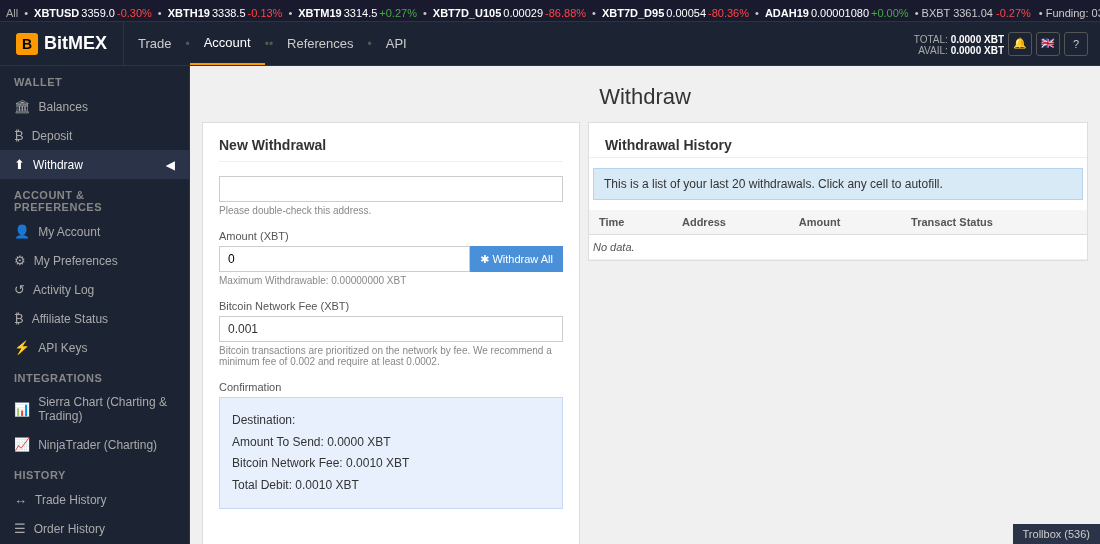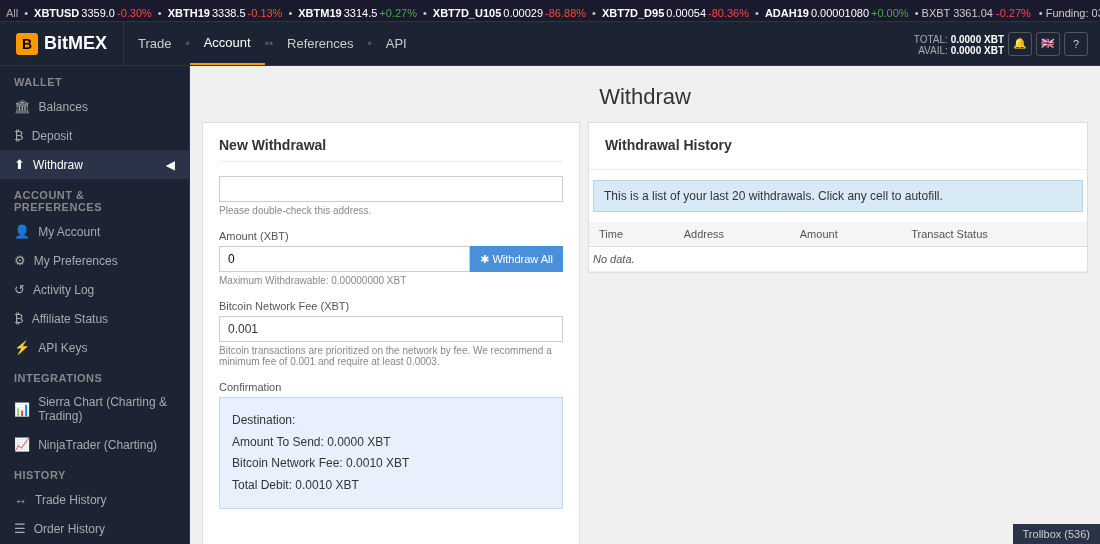--- a/index.html
+++ b/index.html
@@ -205,38 +205,38 @@
       line-height: 1.7;
     }
 
     
     #withdrawal-history {
       width: 500px;
       background: #fff;
       border: 1px solid #ddd;
       flex-shrink: 0;
     }
-    #withdrawal-history h2 { font-size: 14px; font-weight: bold; color: #333; padding: 14px 16px 16px; border-bottom: 1px solid #eee; }
+    #withdrawal-history h2 { font-size: 14px; font-weight: bold; color: #333; padding: 14px 16px 4px; border-bottom: 1px solid #eee; }
     .history-notice {
       background: #d9eaf7;
       border: 1px solid #b8d4ec;
       margin: 10px 4px;
       padding: 8px 10px;
       font-size: 12px;
       color: #333;
     }
     .history-table { width: 100%; border-collapse: collapse; }
     .history-table th {
       background: #f5f5f5;
       border-bottom: 1px solid #ddd;
       padding: 6px 10px;
       text-align: left;
       font-size: 11px;
       color: #555;
-      font-weight: normal;
+      font-weight: bold;
     }
     .history-table td {
       padding: 6px 4px;
       font-size: 11px;
       color: #555;
       border-bottom: 1px solid #f0f0f0;
     }
     .no-data { color: #888; font-style: italic; }
 
     
@@ -429,21 +429,21 @@
           <div class="amount-row">
             <input class="amount-input" type="text" value="0" style="">
             <button class="withdraw-all-btn">✱ Withdraw All</button>
           </div>
           <div class="form-hint">Maximum Withdrawable: 0.00000000 XBT</div>
         </div>
 
         <div class="form-row">
           <label class="form-label">Bitcoin Network Fee (XBT)</label>
           <input class="form-input" type="text" value="0.001" style="">
-          <div class="form-hint">Bitcoin transactions are prioritized on the network by fee. We recommend a minimum fee of 0.001 and require at least 0.0003.</div>
+          <div class="form-hint">Bitcoin transactions are prioritized on the network by fee. We recommend a minimum fee of 0.002 and require at least 0.0002.</div>
         </div>
 
         <div class="form-row">
           <label class="form-label">Confirmation</label>
           <div class="confirmation-box">
             <div>Destination:</div>
             <div>Amount To Send: 0.0000 XBT</div>
             <div>Bitcoin Network Fee: 0.0010 XBT</div>
             <div>Total Debit: 0.0010 XBT</div>
           </div>

